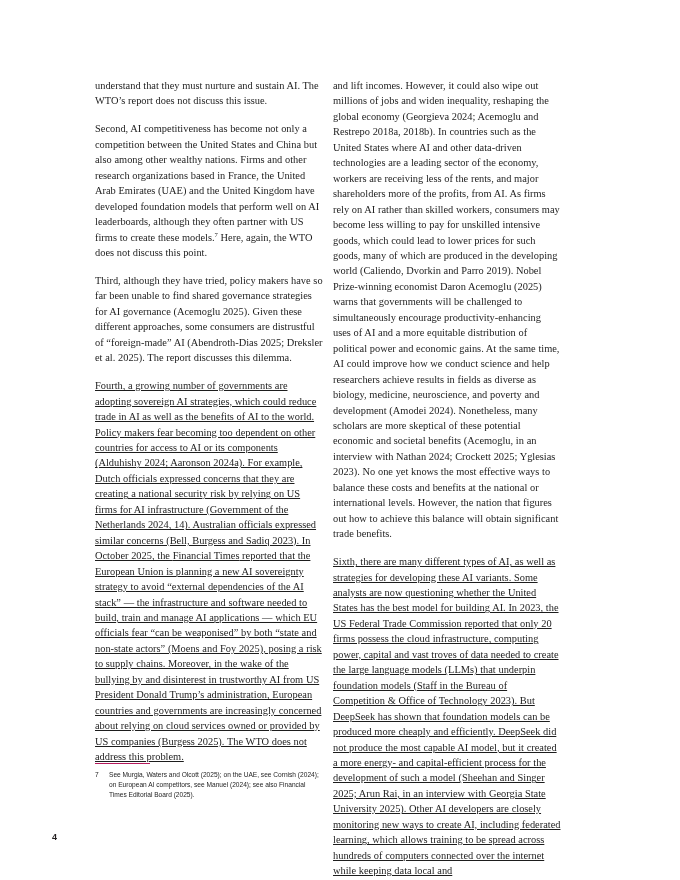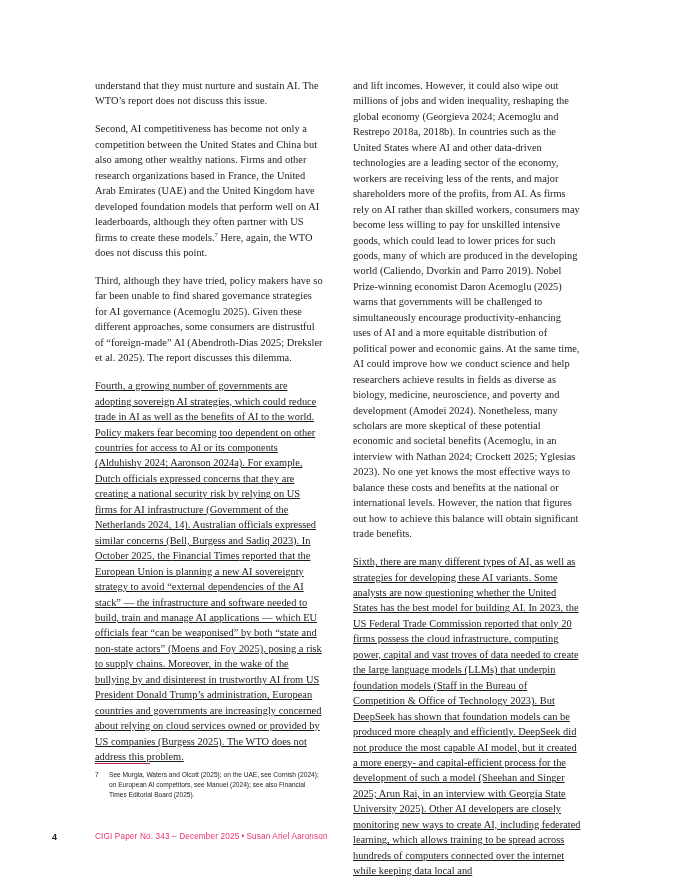--- a/index.html
+++ b/index.html
@@ -33,21 +33,21 @@
     width: 485px;
     height: 670px;
   }
 
   .column {
     position: absolute;
     top: 0;
     width: 228px;
   }
   .column.left  { left: 0; }
-  .column.right { left: 258px; }
+  .column.right { left: 238px; }
 
   p.para {
     margin: 0 0 12.5px 0;
     font-size: 10.4px;
     line-height: 15.45px;
     text-align: left;
     letter-spacing: 0.0px;
     word-spacing: 0.1px;
     color: #1d1d1d;
     hyphens: none;
@@ -157,16 +157,15 @@
   <div id="footnote-block">
     <div id="footnote-rule"></div>
     <div class="footnote-row">
       <div class="footnote-marker">7</div>
       <div class="footnote-text"><span>See Murgia, Waters and Olcott (2025); on the UAE, see Cornish (2024); on European AI competitors, see Manuel (2024); see also </span><span class="it">Financial Times</span><span> Editorial Board (2025).</span></div>
     </div>
   </div>
 
   <div id="footer">
     <div id="page-number">4</div>
-    <div id="footer-text"><span>CIGI Paper No. 343 – December 2025</span><span class="sep">•</span><span>Susan Ariel Aaronson</span></div>
   </div>
 
 </div>
 
 </body></html>

